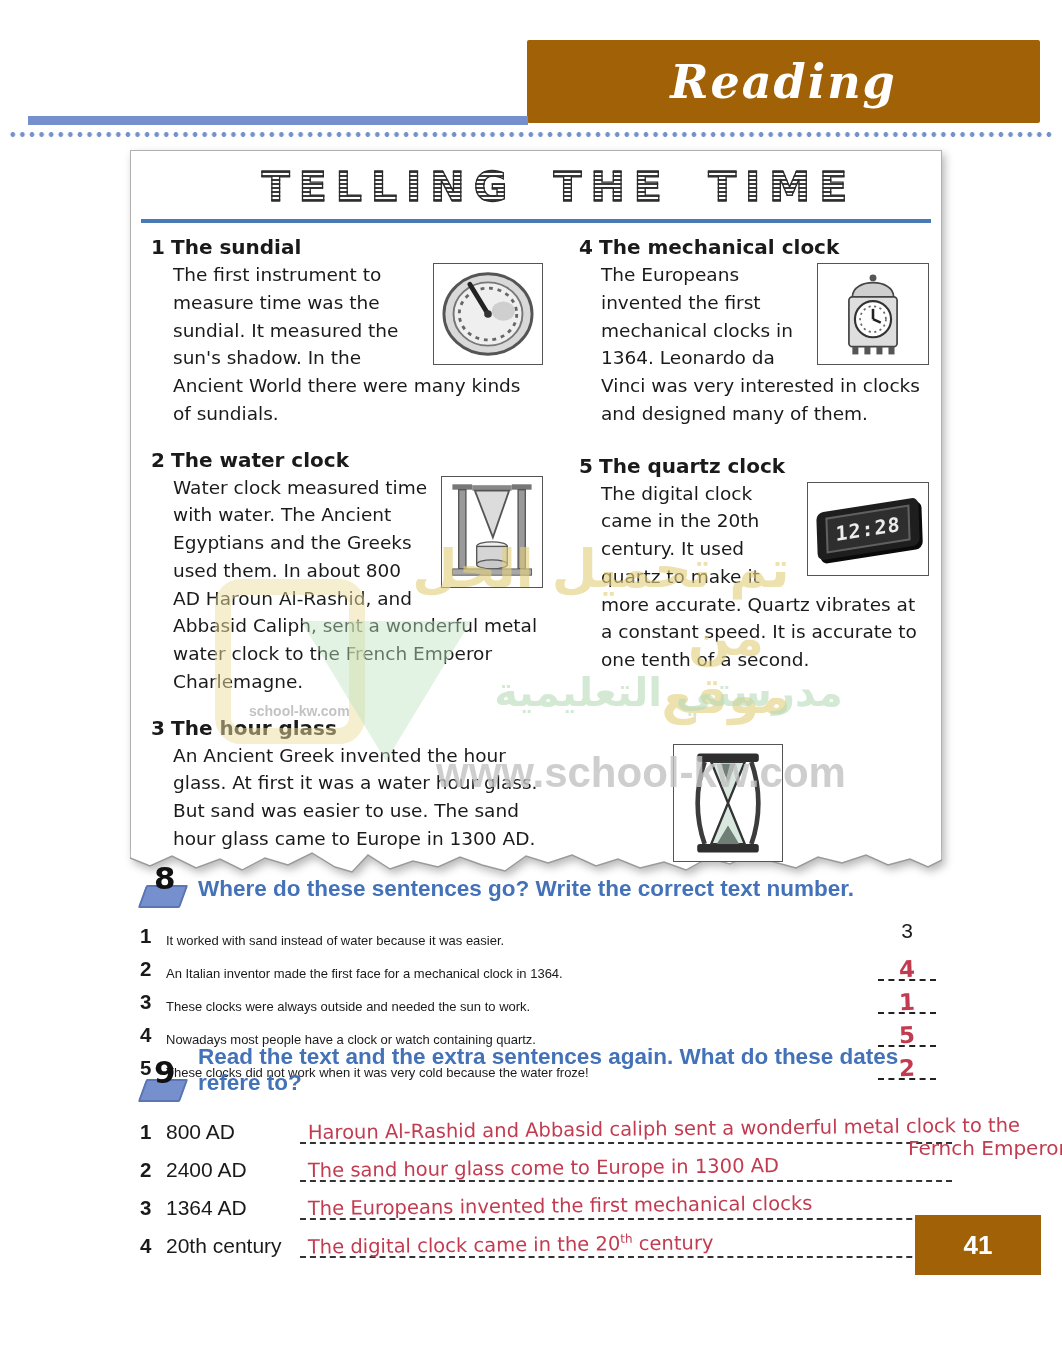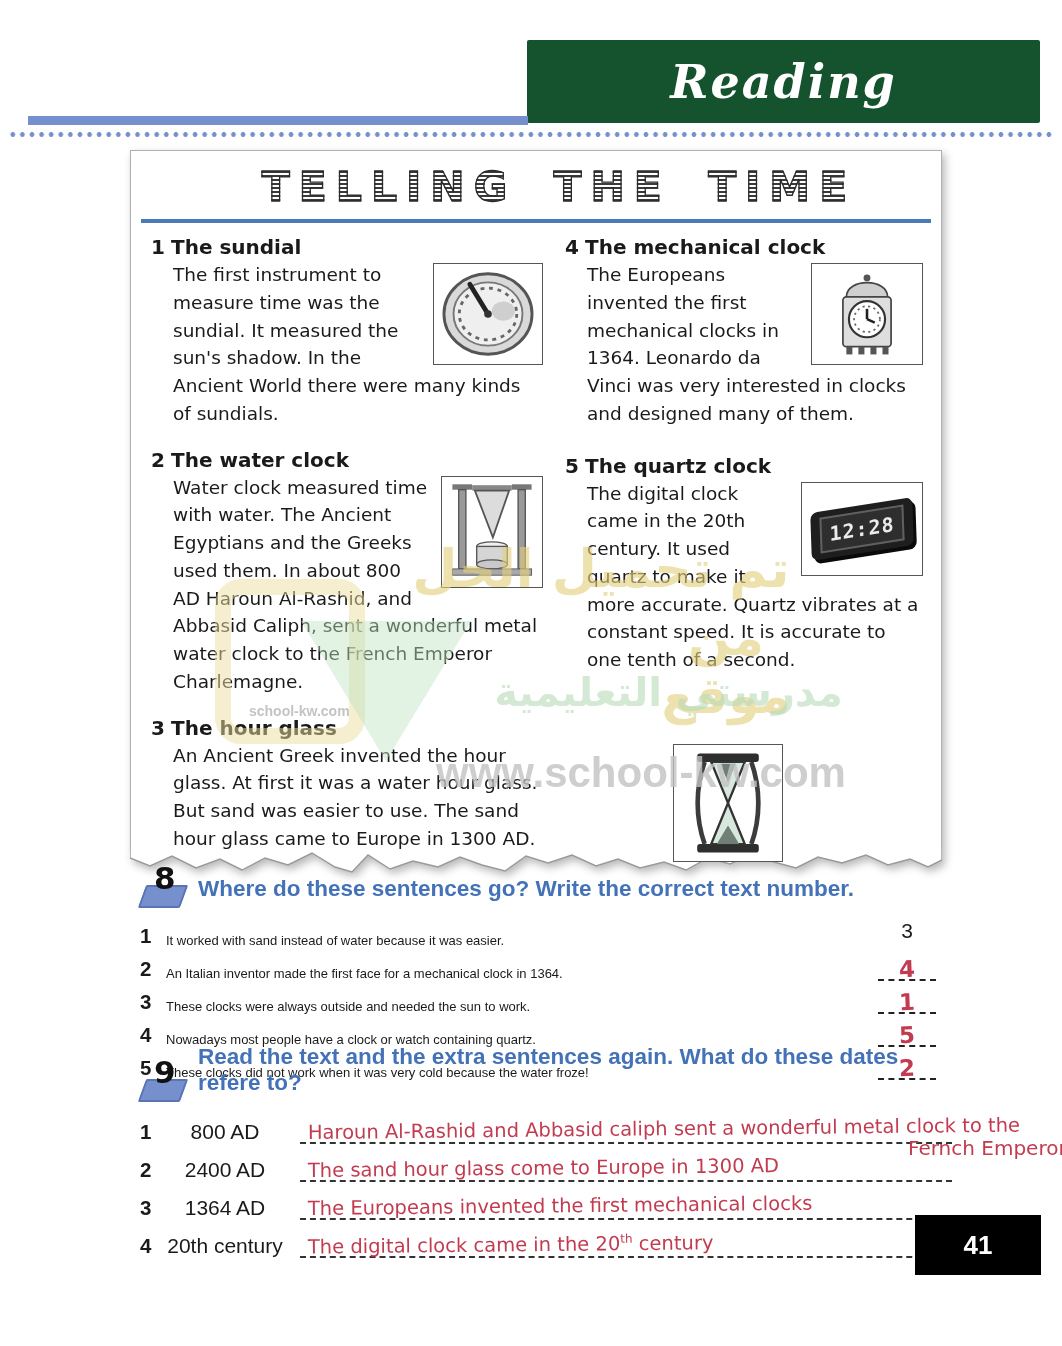--- a/index.html
+++ b/index.html
@@ -6,21 +6,21 @@
   html,body { background:#fff; }
   body {
     width:1062px; height:1346px; position:relative;
     font-family:"Liberation Sans", sans-serif; color:#1a1a1a;
     overflow:hidden;
   }
 
   
   .hdr-box {
     position:absolute; left:527px; top:40px; width:513px; height:83px;
-    background:#14532d; display:flex; align-items:center; justify-content:center;
+    background:#a16207; display:flex; align-items:center; justify-content:center;
     border-radius:2px;
   }
   .hdr-title {
     font-family:"DejaVu Serif", serif; font-style:italic; font-weight:bold;
     color:#fff; font-size:46px; letter-spacing:2px;
   }
   .hdr-bar { position:absolute; left:28px; top:116px; width:500px; height:9px; background:#7590cc; }
   .dotted-rule {
     position:absolute; left:8px; top:131px; width:1046px; height:7px;
     background-image:radial-gradient(circle, #7590cc 2.1px, transparent 2.7px);
@@ -43,21 +43,21 @@
   }
   @supports ((-webkit-background-clip: text) or (background-clip: text)) {
     .ws-title {
       background:repeating-linear-gradient(180deg,#3a3a3a 0 2px,#fff 2px 4px);
       -webkit-background-clip:text; background-clip:text; color:transparent;
       -webkit-text-stroke:1.3px #2a2a2a;
     }
   }
   .ws-rule { margin:8px 10px 12px 10px; height:4px; background:#4a7ab5; }
 
-  .cols { display:flex; padding:0 18px 0 20px; gap:22px; position:relative; z-index:1; }
+  .cols { display:flex; padding:0 12px 0 20px; gap:36px; position:relative; z-index:1; }
   .col-left { width:392px; }
   .col-right { flex:1; }
 
   .section { margin-bottom:20px; font-family:"DejaVu Sans", sans-serif; }
   .sec-head { font-weight:bold; font-size:20px; margin-bottom:2px; }
   .sec-num { display:inline-block; width:20px; }
   .sec-body { font-size:18.5px; line-height:1.5; padding-left:22px; }
   .imgbox {
     float:right; background:#fff; border:1.5px solid #555;
     margin:2px 0 6px 10px; display:flex; align-items:center; justify-content:center;
@@ -118,37 +118,37 @@
     color:#c23b50; font-family:"DejaVu Sans", sans-serif; font-weight:bold;
     font-size:23px; line-height:20px; transform:rotate(-2deg); margin-bottom:-3px;
   }
   .dash { width:58px; height:5px; border-bottom:2.5px dashed #222; }
   .printed .ans-red { color:#1a1a1a; font-weight:normal; transform:none; margin-bottom:2px;
     font-family:"Liberation Sans", sans-serif; font-size:21px; }
   .printed .dash { visibility:hidden; }
 
   .ex9 { position:absolute; }
   .ex9-row { display:flex; align-items:flex-end; margin-bottom:8px; height:30px; position:relative;}
-  .idate { font-size:21px; width:118px; flex:none;text-align:center; }
+  .idate { font-size:21px; width:118px; flex:none; }
   .iline { flex:1; border-bottom:2px dashed #333; position:relative; height:28px; margin-left:16px; overflow:visible;}
   .hand {
     position:absolute; left:8px; bottom:-2px; white-space:nowrap;
     color:#c23b50; font-family:"DejaVu Sans", sans-serif; font-size:19.5px;
     transform:rotate(-0.6deg); transform-origin:left bottom;
   }
   .hand sup { font-size:12px; }
   .hand-overflow {
     position:absolute; left:768px; top:76px; white-space:nowrap;
     color:#c23b50; font-family:"DejaVu Sans", sans-serif; font-size:20px;
   }
 
   
   .page-box {
     position:absolute; left:915px; top:1215px; width:126px; height:60px;
-    background:#000000; color:#fff; display:flex; align-items:center; justify-content:center;
+    background:#a16207; color:#fff; display:flex; align-items:center; justify-content:center;
     font-weight:bold; font-size:26px; font-family:"Liberation Sans", sans-serif;
   }
 </style>
 </head>
 <body>
 
 <div class="hdr-box">
   <span class="hdr-title">Reading</span>
 </div>
 <div class="hdr-bar"></div>

